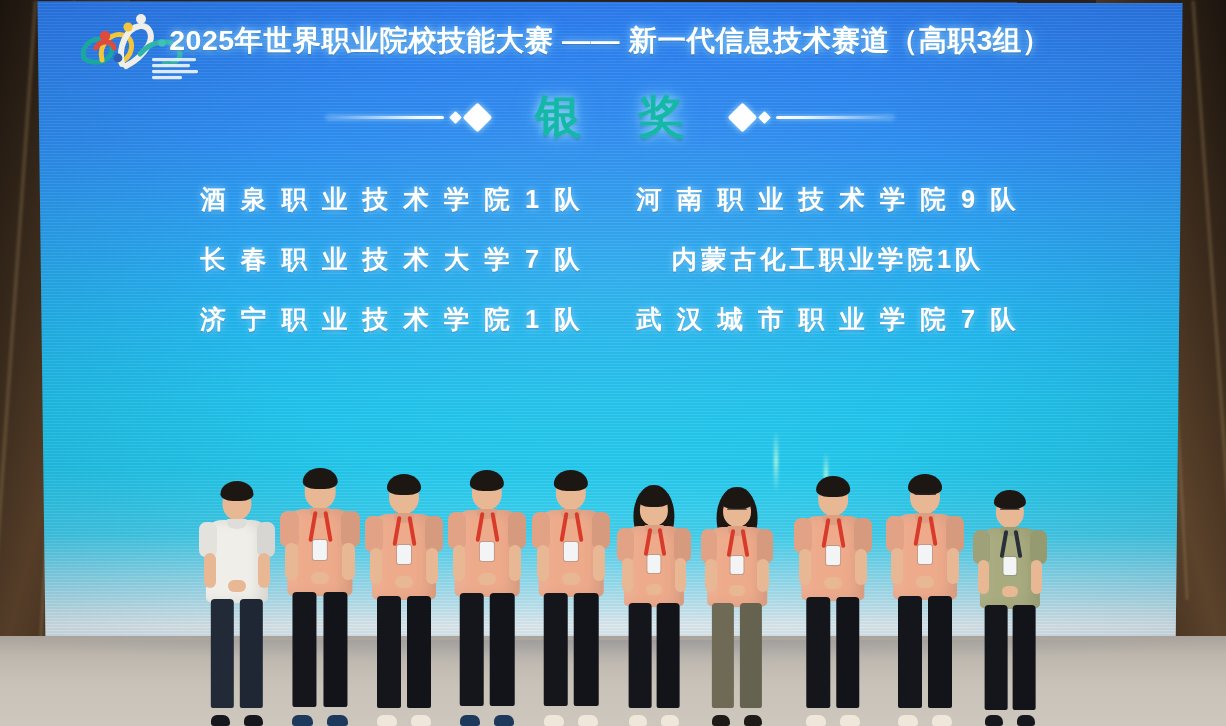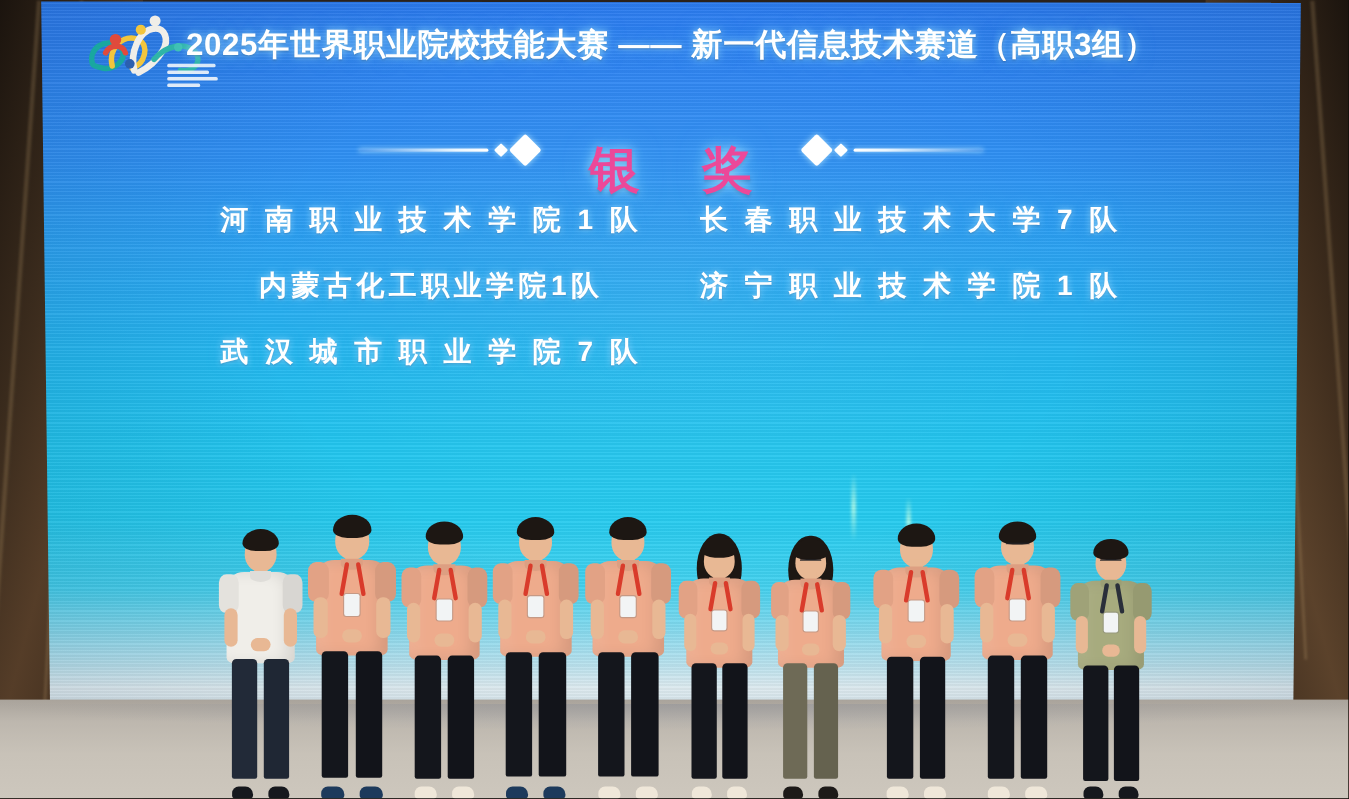--- a/index.html
+++ b/index.html
@@ -165,26 +165,25 @@
     background: #ffffff;
     transform: rotate(45deg);
     box-shadow: 0 0 6px rgba(180,230,255,0.9);
   }
   .orn-sm { width: 9px;  height: 9px;  border-radius: 1px; }
   .orn-lg { width: 21px; height: 21px; border-radius: 2px; }
 
   #award-title {
     font-size: 46px;
     font-weight: bold;
-    color: #ec4899;
+    color: #14b8a6;
     letter-spacing: 22px;
     text-indent: 22px;
     text-shadow: 0 0 10px rgba(160,225,255,0.95), 0 0 26px rgba(90,190,255,0.7), 0 2px 3px rgba(0,50,110,0.45);
     white-space: nowrap;
-    margin-top: 38px;
   }
 
   
   #winners {
     position: absolute;
     left: 0;
     top: 182px;
     width: 1152px;
     display: grid;
     grid-template-columns: 1fr 1fr;
@@ -363,21 +362,22 @@
       </span>
       <span id="award-title">银 奖</span>
       <span class="ornament right">
         <span class="orn-diamond orn-lg"></span>
         <span class="orn-diamond orn-sm"></span>
         <span class="orn-line"></span>
       </span>
     </div>
 
     <div id="winners">
-      <div class="winner">河 南 职 业 技 术 学 院 1 队</div>
+      <div class="winner">酒 泉 职 业 技 术 学 院 1 队</div>
+      <div class="winner">河 南 职 业 技 术 学 院 9 队</div>
       <div class="winner">长 春 职 业 技 术 大 学 7 队</div>
       <div class="winner">内蒙古化工职业学院1队</div>
       <div class="winner">济 宁 职 业 技 术 学 院 1 队</div>
       <div class="winner">武 汉 城 市 职 业 学 院 7 队</div>
     </div>
   </div>
 
   <div class="floor"></div>
   <div class="floor-shadow"></div>
 

